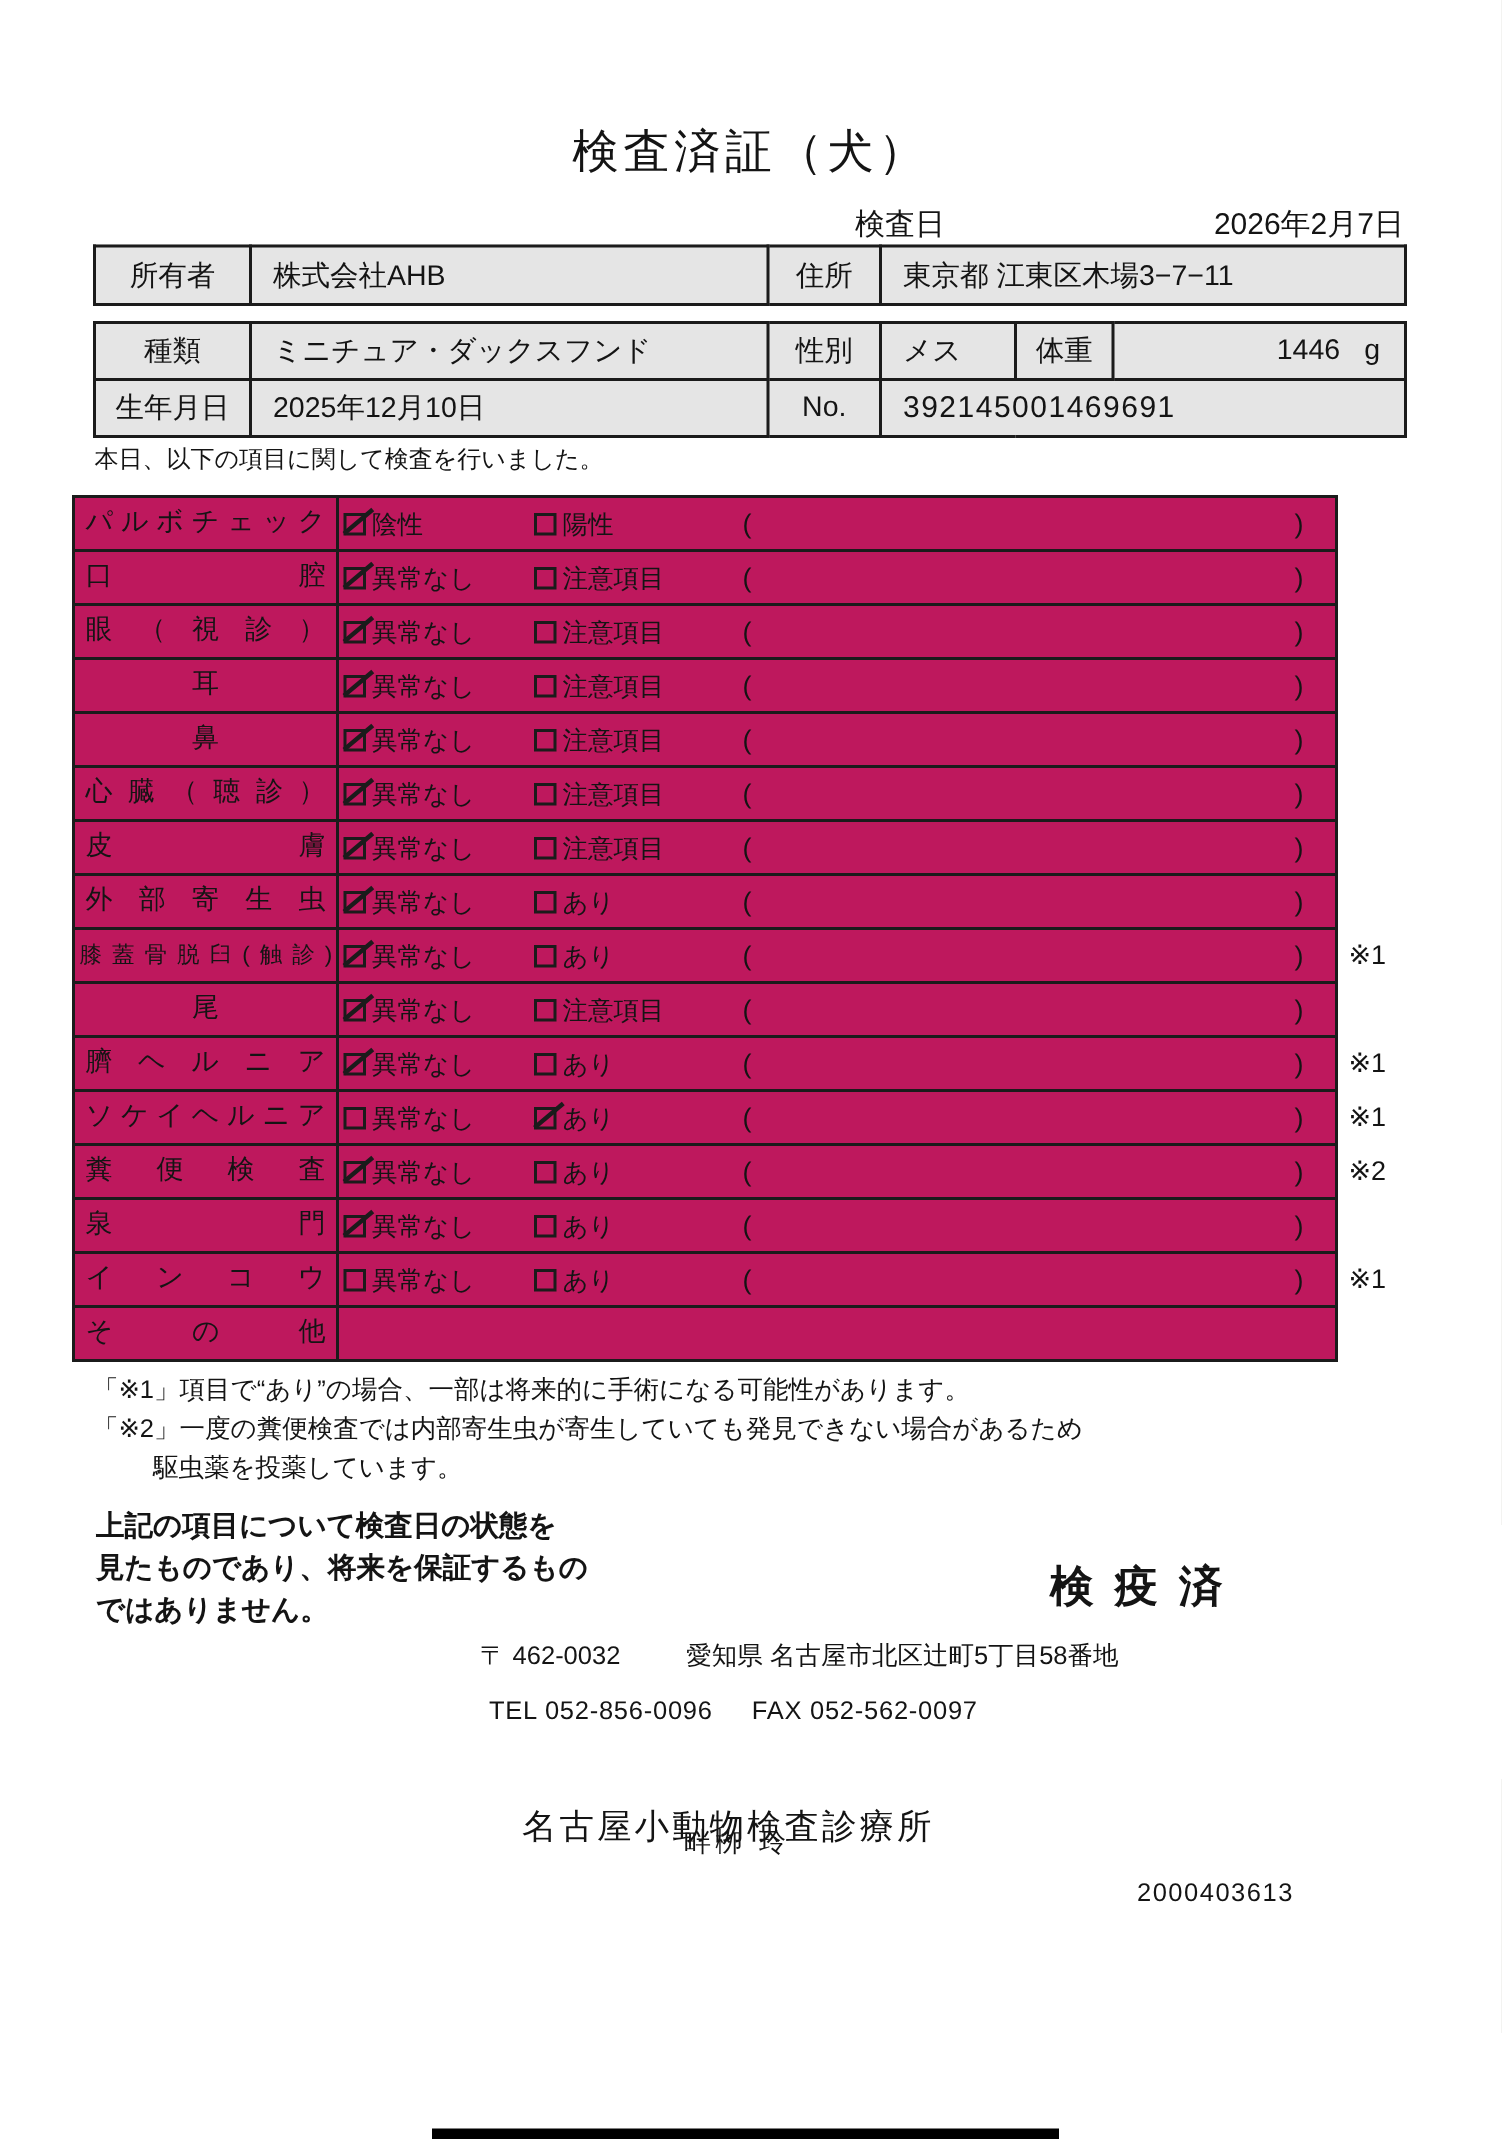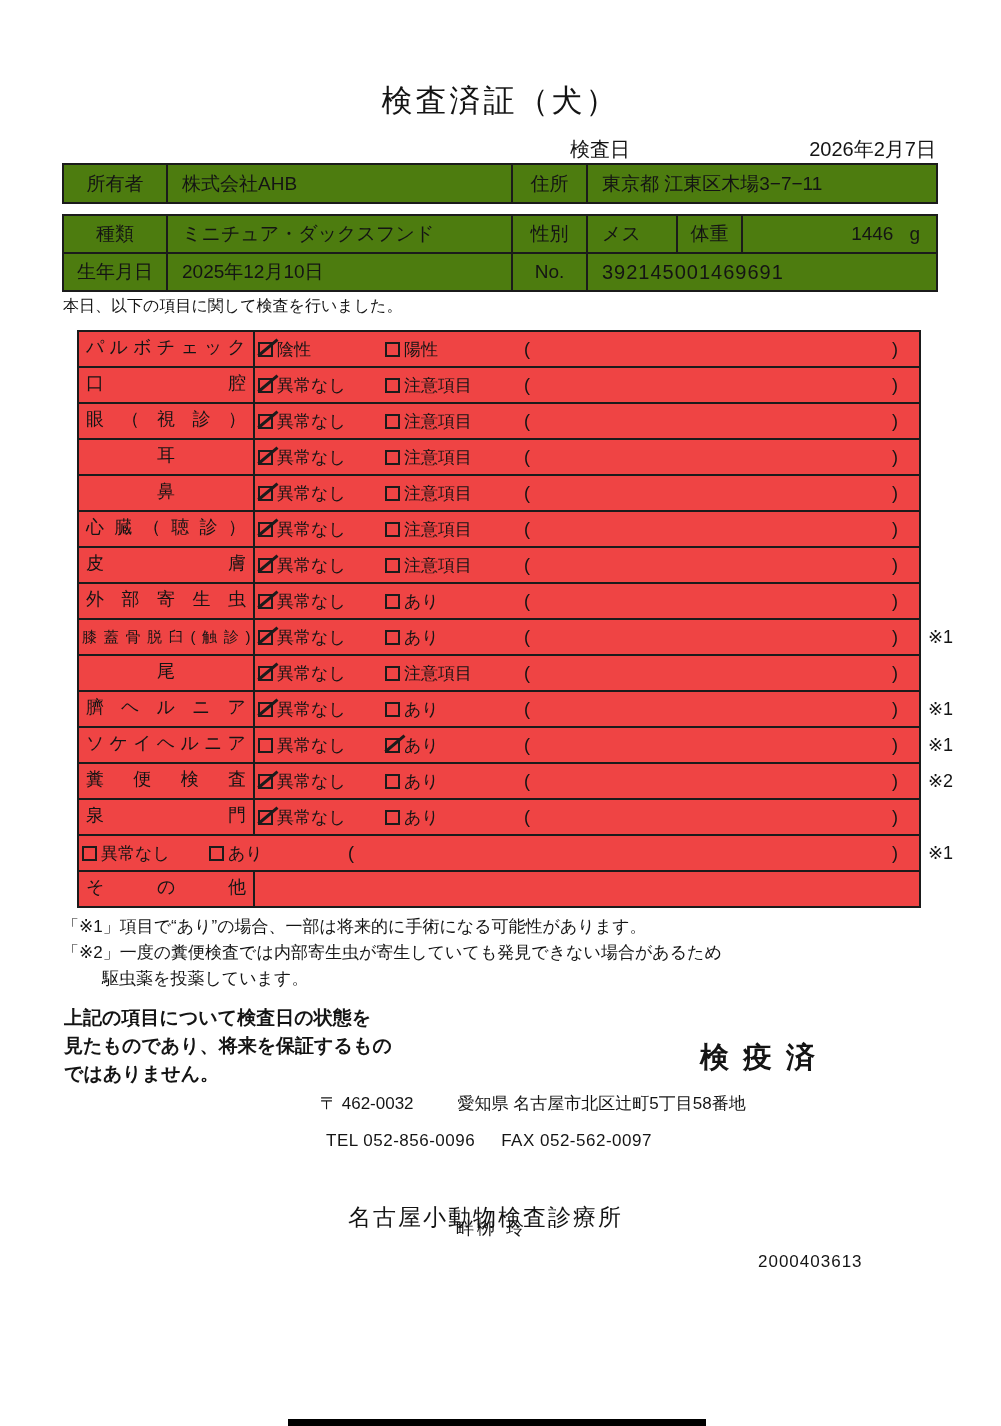--- a/index.html
+++ b/index.html
@@ -14,41 +14,41 @@
   .title {
     position: absolute; top: 80px; left: 0; width: 100%;
     text-align: center; font-size: 31px; font-weight: 500; letter-spacing: 3px;
   }
 
   .insp-date {
     position: absolute; top: 136px; left: 570px; width: 366px;
     display: flex; justify-content: space-between; font-size: 20px;
   }
 
-  .tbl { position: absolute; border-collapse: collapse; table-layout: fixed; background: #4d7c0f; }
+  .tbl { position: absolute; border-collapse: collapse; table-layout: fixed; background: #e5e5e5; }
   .tbl td {
     border: 2px solid #1b1b1b; font-size: 19px; padding: 0 14px;
     white-space: nowrap; overflow: hidden; vertical-align: middle;
   }
   .tbl td.hd { text-align: center; padding: 0 2px; }
 
   .owner-tbl { top: 163px; left: 62px; width: 874px; }
   .owner-tbl td { height: 39px; }
 
   .pet-tbl { top: 214px; left: 62px; width: 874px; }
   .pet-tbl td { height: 38px; }
   .weight-cell { text-align: right; padding-right: 16px !important; }
   .weight-unit { display: inline-block; margin-left: 16px; }
   .no-cell { letter-spacing: 1px; font-size: 20px !important; }
 
   .intro { position: absolute; top: 296px; left: 63px; font-size: 16px; }
 
   .exam-table {
-    position: absolute; top: 330px; left: 77px; width: 844px;
-    border: 2px solid #1b1b1b; background: #ef4444;
+    position: absolute; top: 330px; left: 48px; width: 844px;
+    border: 2px solid #1b1b1b; background: #be185d;
   }
   .exam-row { display: flex; height: 36px; border-top: 2px solid #1b1b1b; position: relative; }
   .exam-row:first-child { border-top: none; height: 34px; }
   .exam-label {
     flex: 0 0 176px; border-right: 2px solid #1b1b1b;
     font-size: 18px; line-height: 31px; padding: 0 7px;
     text-align: justify; text-align-last: justify; overflow: hidden; white-space: nowrap;
   }
   .exam-label.single { text-align: center; text-align-last: center; }
   .exam-label.tight { font-size: 15px; line-height: 33px; padding: 0 3px; letter-spacing: -0.5px; }
@@ -394,20 +394,21 @@
         <span class="optlabel">あり</span>
       </span>
       <span class="paren">
         <span>(</span>
         <span>)</span>
       </span>
     </div>
 
   </div>
       <div class="exam-row">
+    <div class="exam-label">インコウ</div>
     <div class="exam-content">
       <span class="option opt1">
         <span class="cb"></span>
         <span class="optlabel">異常なし</span>
       </span>
       <span class="option opt2">
         <span class="cb"></span>
         <span class="optlabel">あり</span>
       </span>
       <span class="paren">

